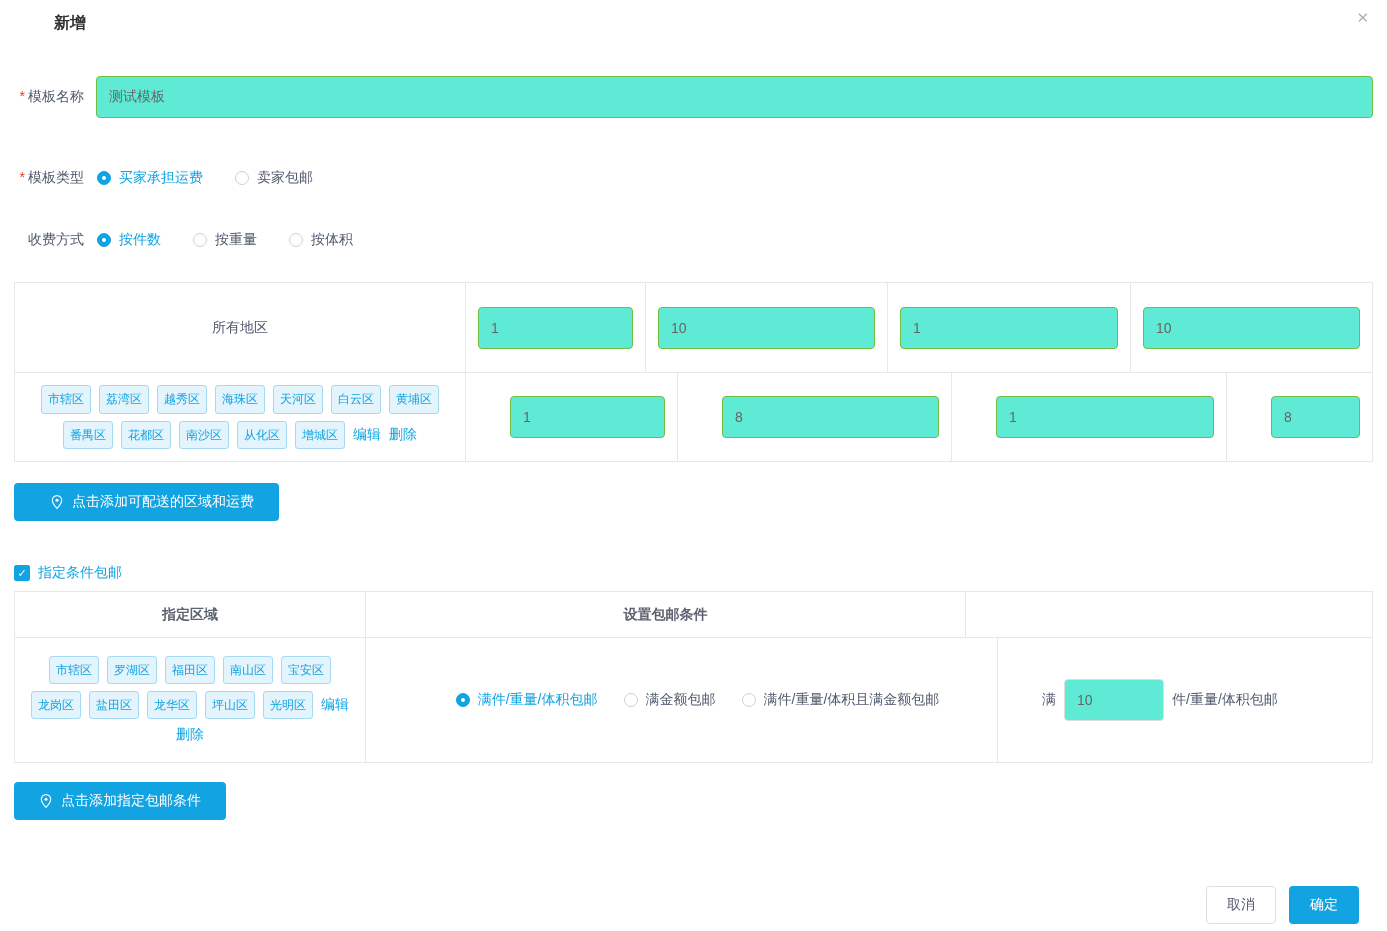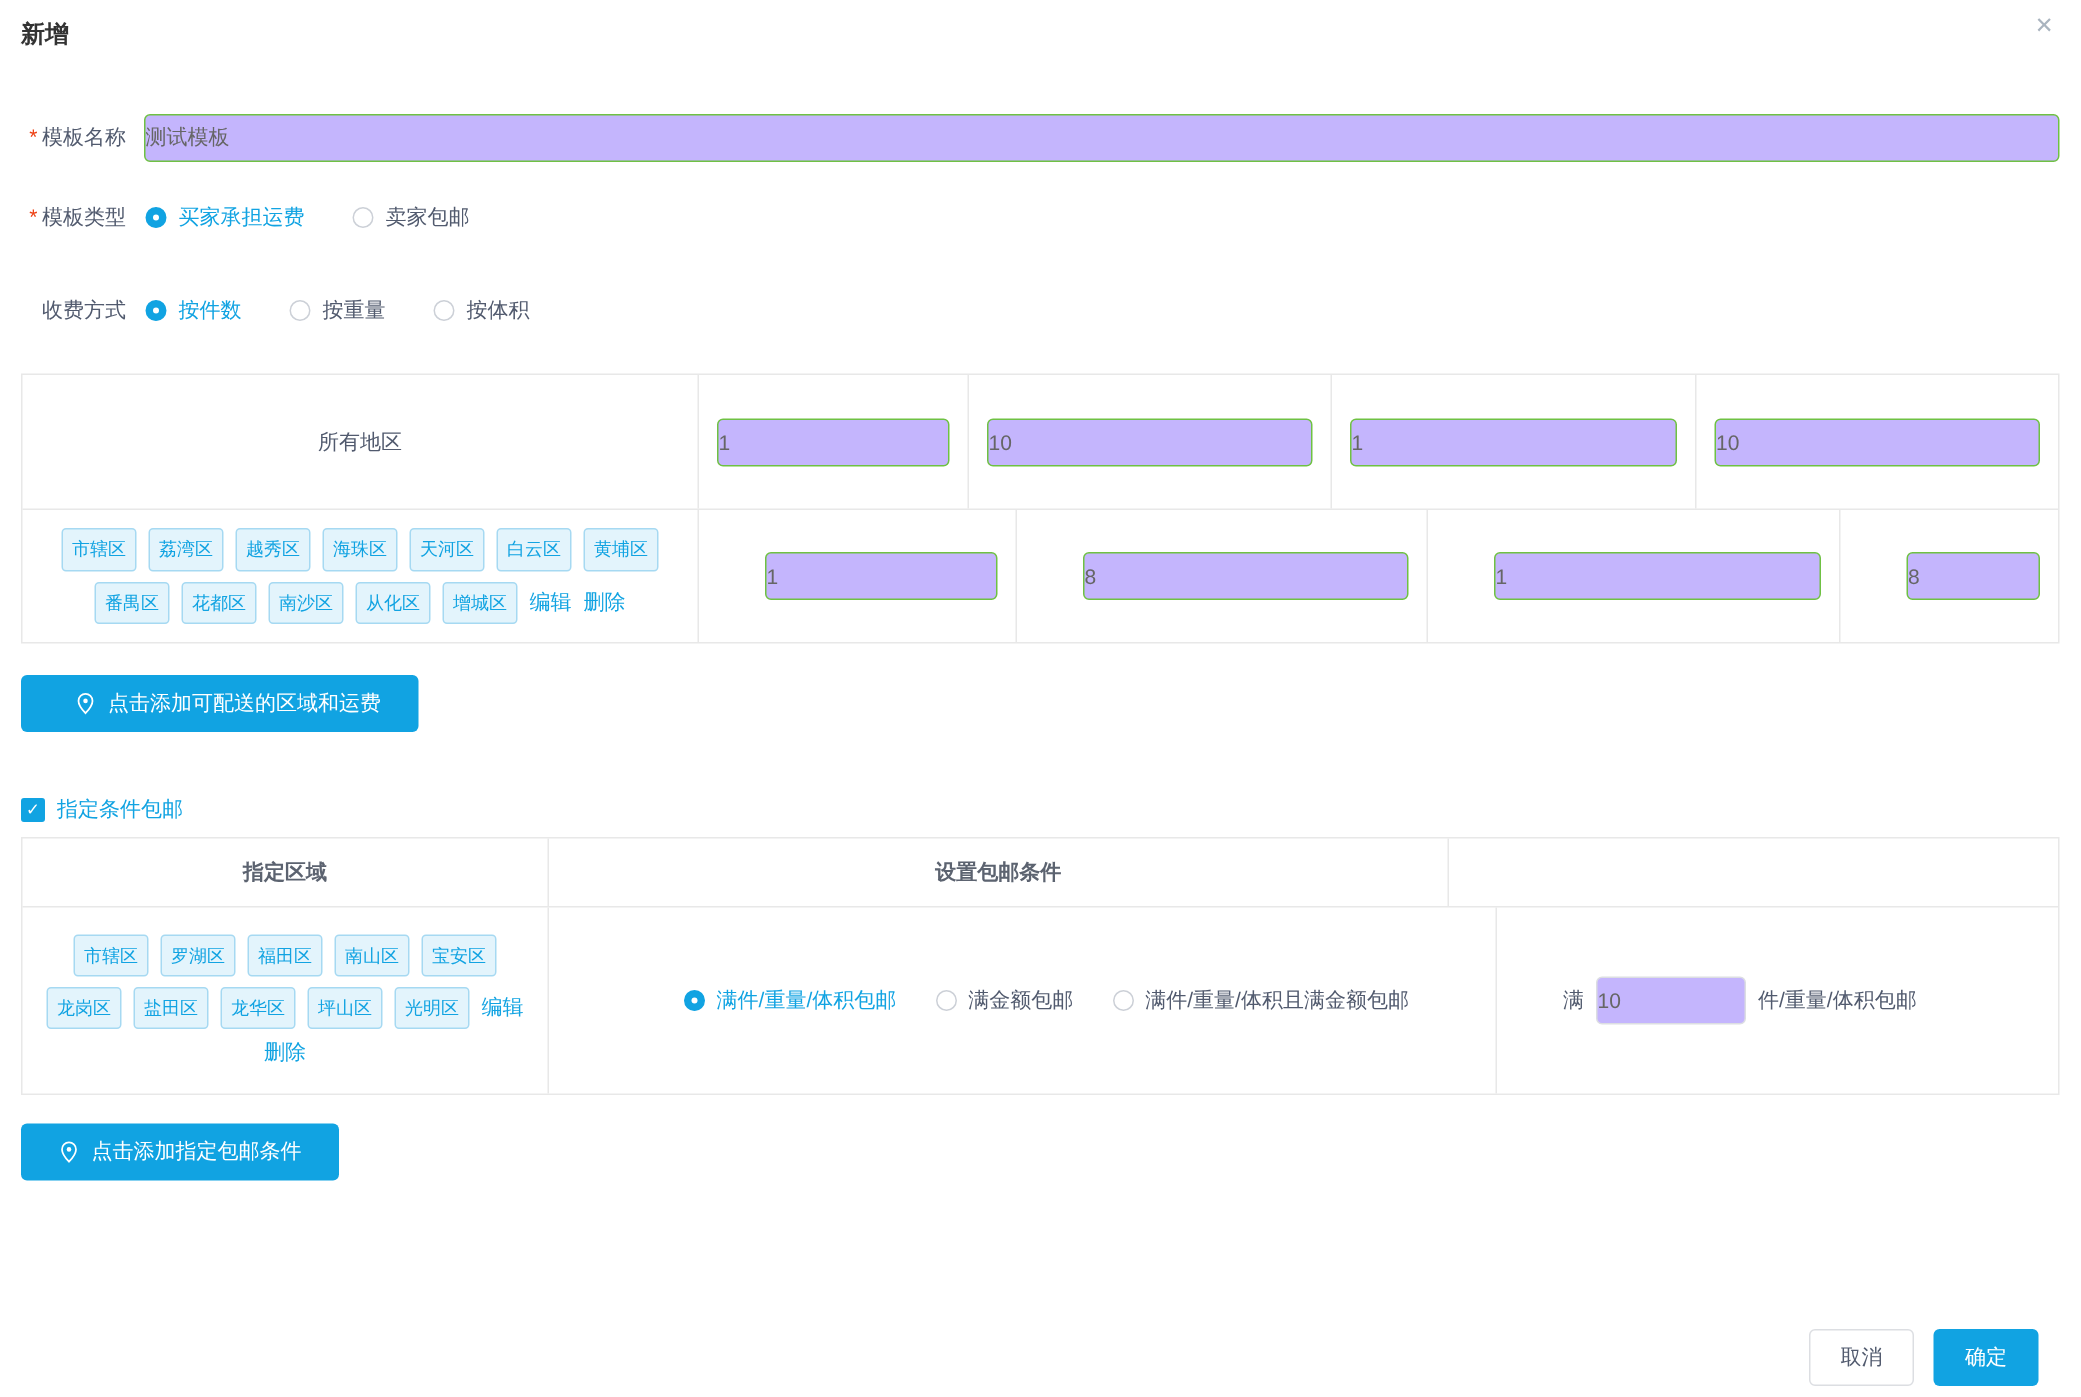--- a/index.html
+++ b/index.html
@@ -8,34 +8,34 @@
     --tag_bg:#e3f4fc;
     --tag_border:#a6d9f2;
     --table_border:#e8e8e8;
   }
   *{box-sizing:border-box;}
   html,body{margin:0;padding:0;width:1387px;height:931px;background:#fff;overflow:hidden;}
   body{font-family:"Liberation Sans","DejaVu Sans",sans-serif;color:#515a6e;position:relative;}
   .dialog{padding:0 14px;position:relative;width:100%;height:100%;}
 
   
-  .dlg-head{padding-top:13px;height:33px;}
+  .dlg-head{padding-top:13px;height:33px;margin-left:40px;}
   .dlg-title{font-size:16px;font-weight:600;color:#333;margin:0;display:inline-block;}
   .close{position:absolute;top:10px;right:18px;font-size:15px;color:#a9b4bf;cursor:pointer;line-height:1;}
 
   
   .frow{display:flex;align-items:center;}
   .name-row{margin-top:43px;}
   .flabel{width:70px;text-align:right;font-size:14px;color:#515a6e;flex:0 0 70px;white-space:nowrap;}
   .req{color:#ed4014;font-style:normal;margin-right:3px;font-size:14px;}
-  .inp{height:32px;border:1px solid #dcdee2;border-radius:4px;padding:0 0;font-size:14px;color:#666;outline:none;background:#c4b5fd;font-family:inherit;}
+  .inp{height:42px;border:1px solid #dcdee2;border-radius:4px;padding:0 12px;font-size:14px;color:#666;outline:none;background:#5eead4;font-family:inherit;}
   .inp.green{border-color:var(--valid_border);}
   .name-inp{flex:1;margin-left:12px;}
 
-  .type-row{margin-top:28px;}
+  .type-row{margin-top:51px;}
   .charge-row{margin-top:44px;}
   .radio-group{display:flex;align-items:center;margin-left:13px;}
   .radio{display:inline-flex;align-items:center;cursor:pointer;margin-right:32px;}
   .rdot{width:14px;height:14px;border-radius:50%;border:1px solid #ccd0d7;background:#fff;position:relative;flex:0 0 14px;}
   .rdot.on{background:var(--accent);border-color:var(--accent);}
   .rdot.on::after{content:"";position:absolute;left:4px;top:4px;width:4px;height:4px;border-radius:50%;background:#fff;}
   .rtext{margin-left:8px;font-size:14px;color:#515a6e;}
   .rtext.sel{color:var(--accent);}
 
   

